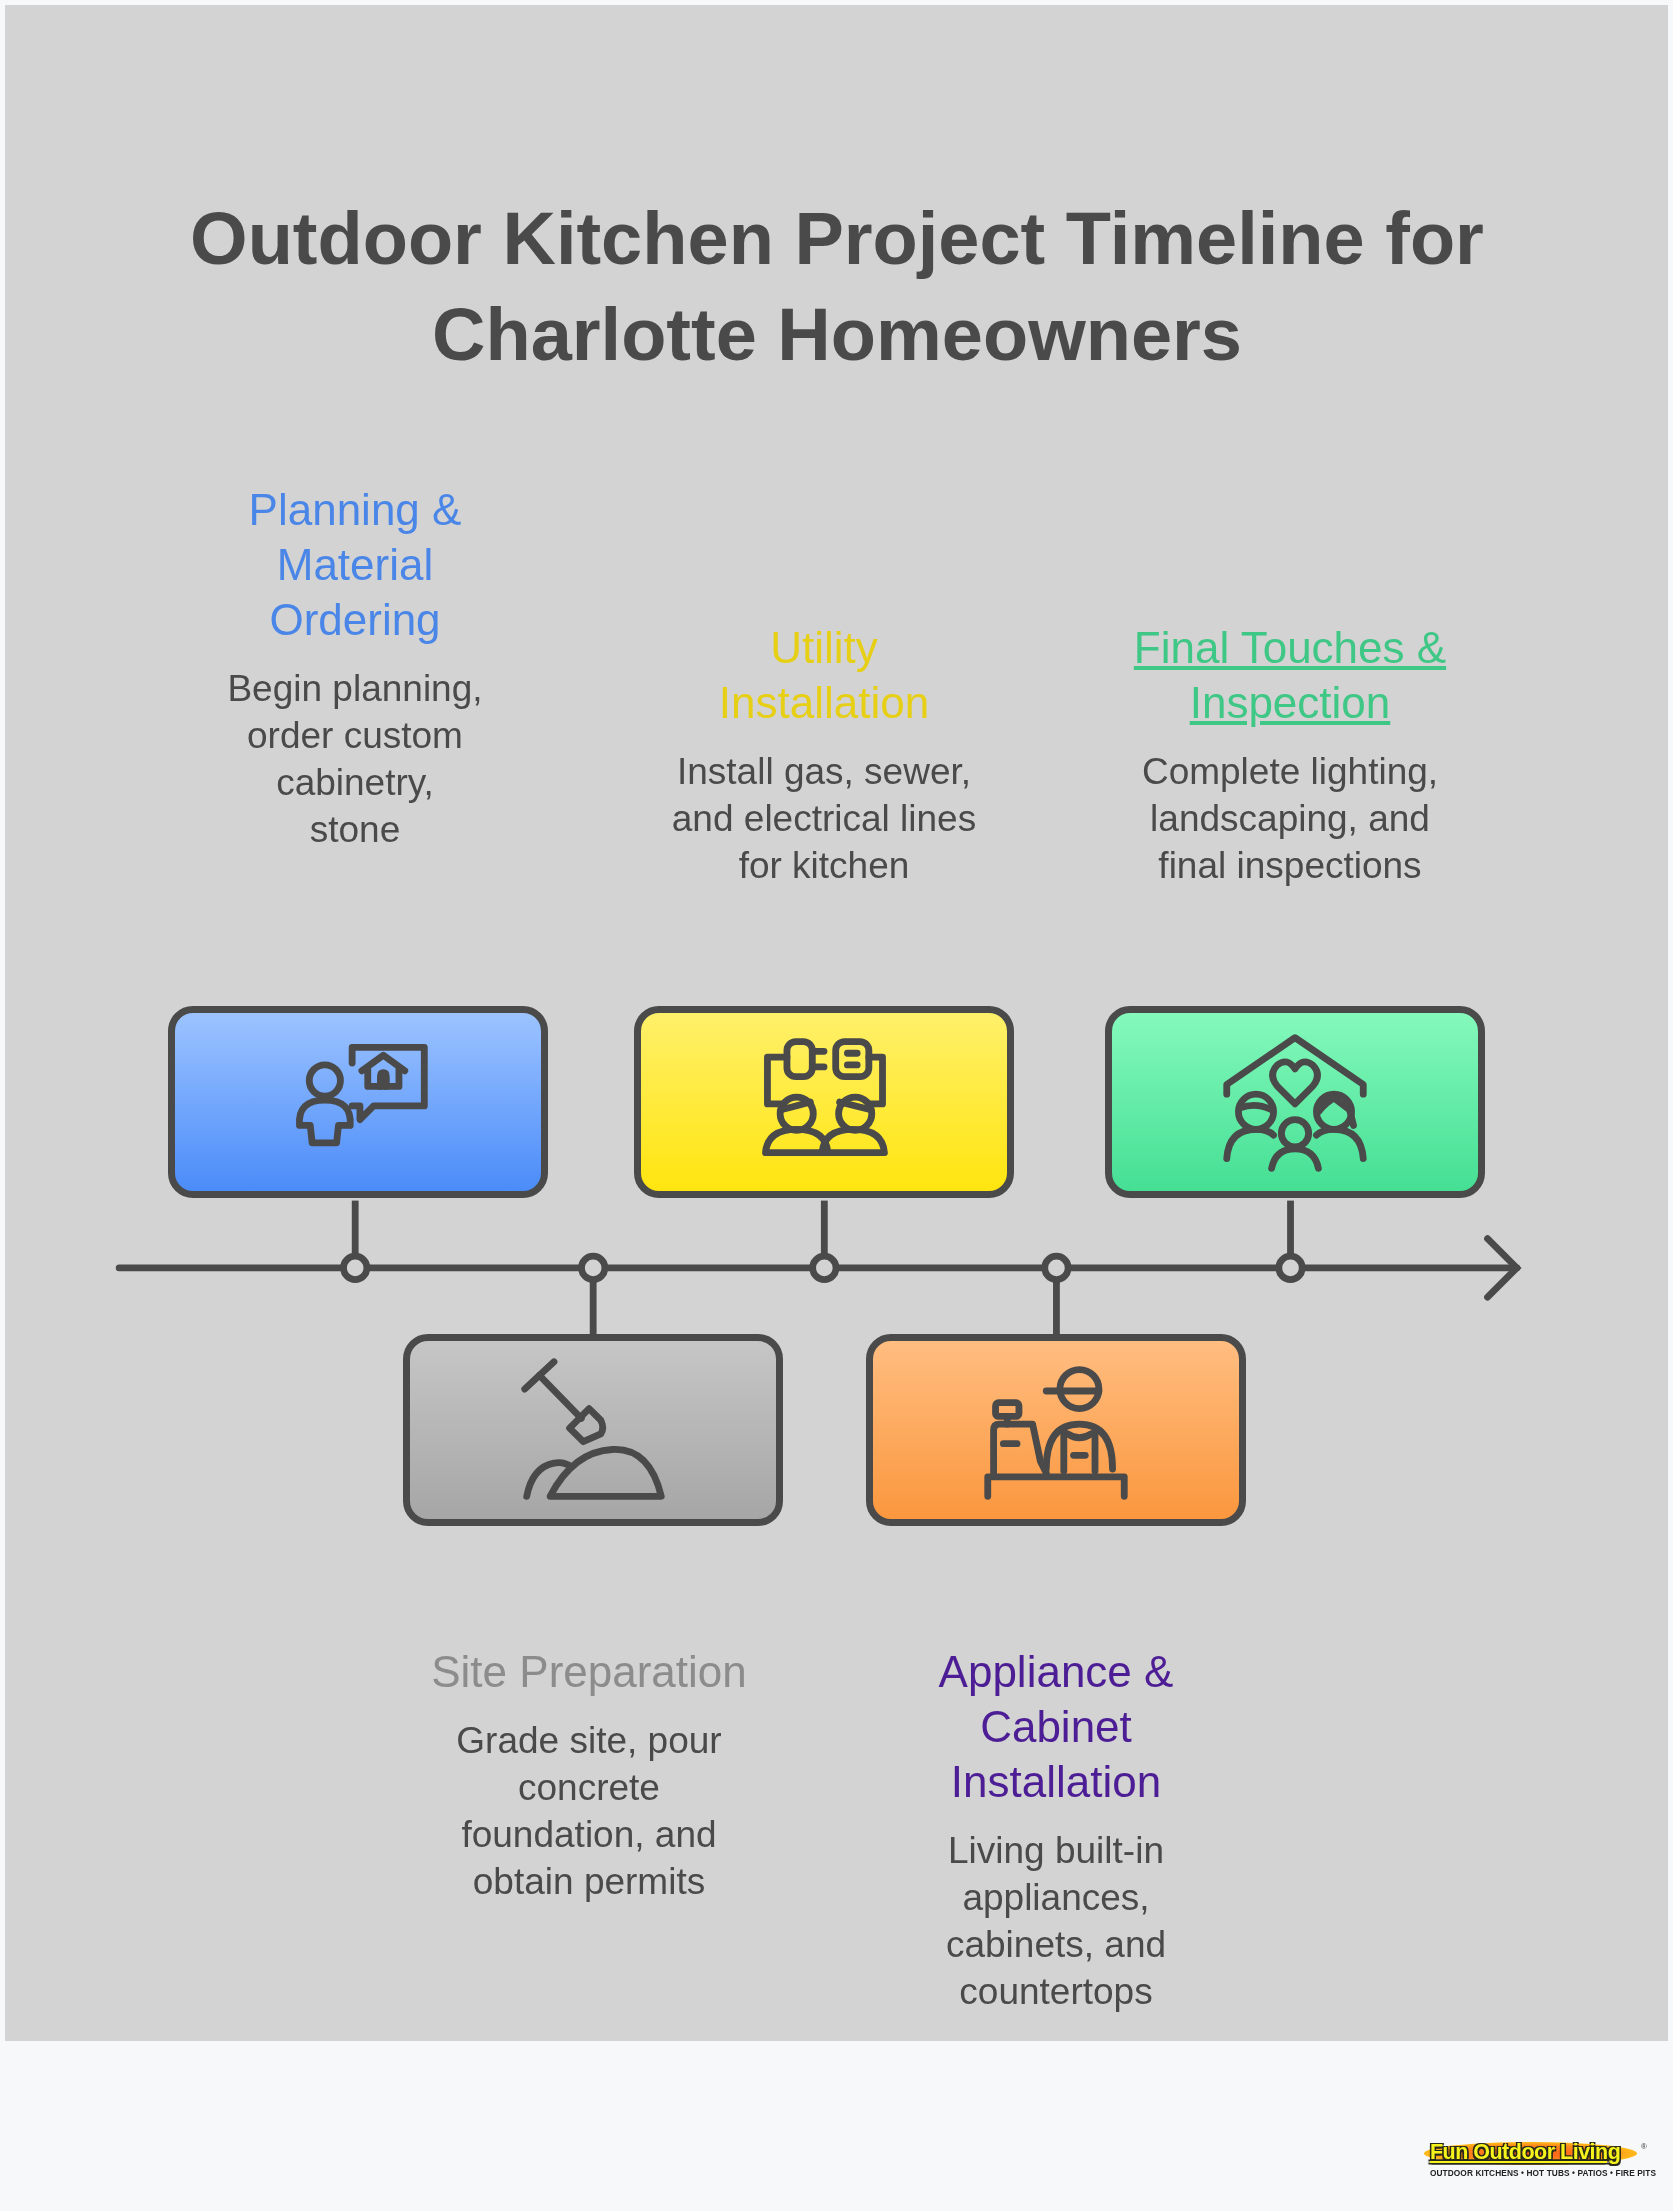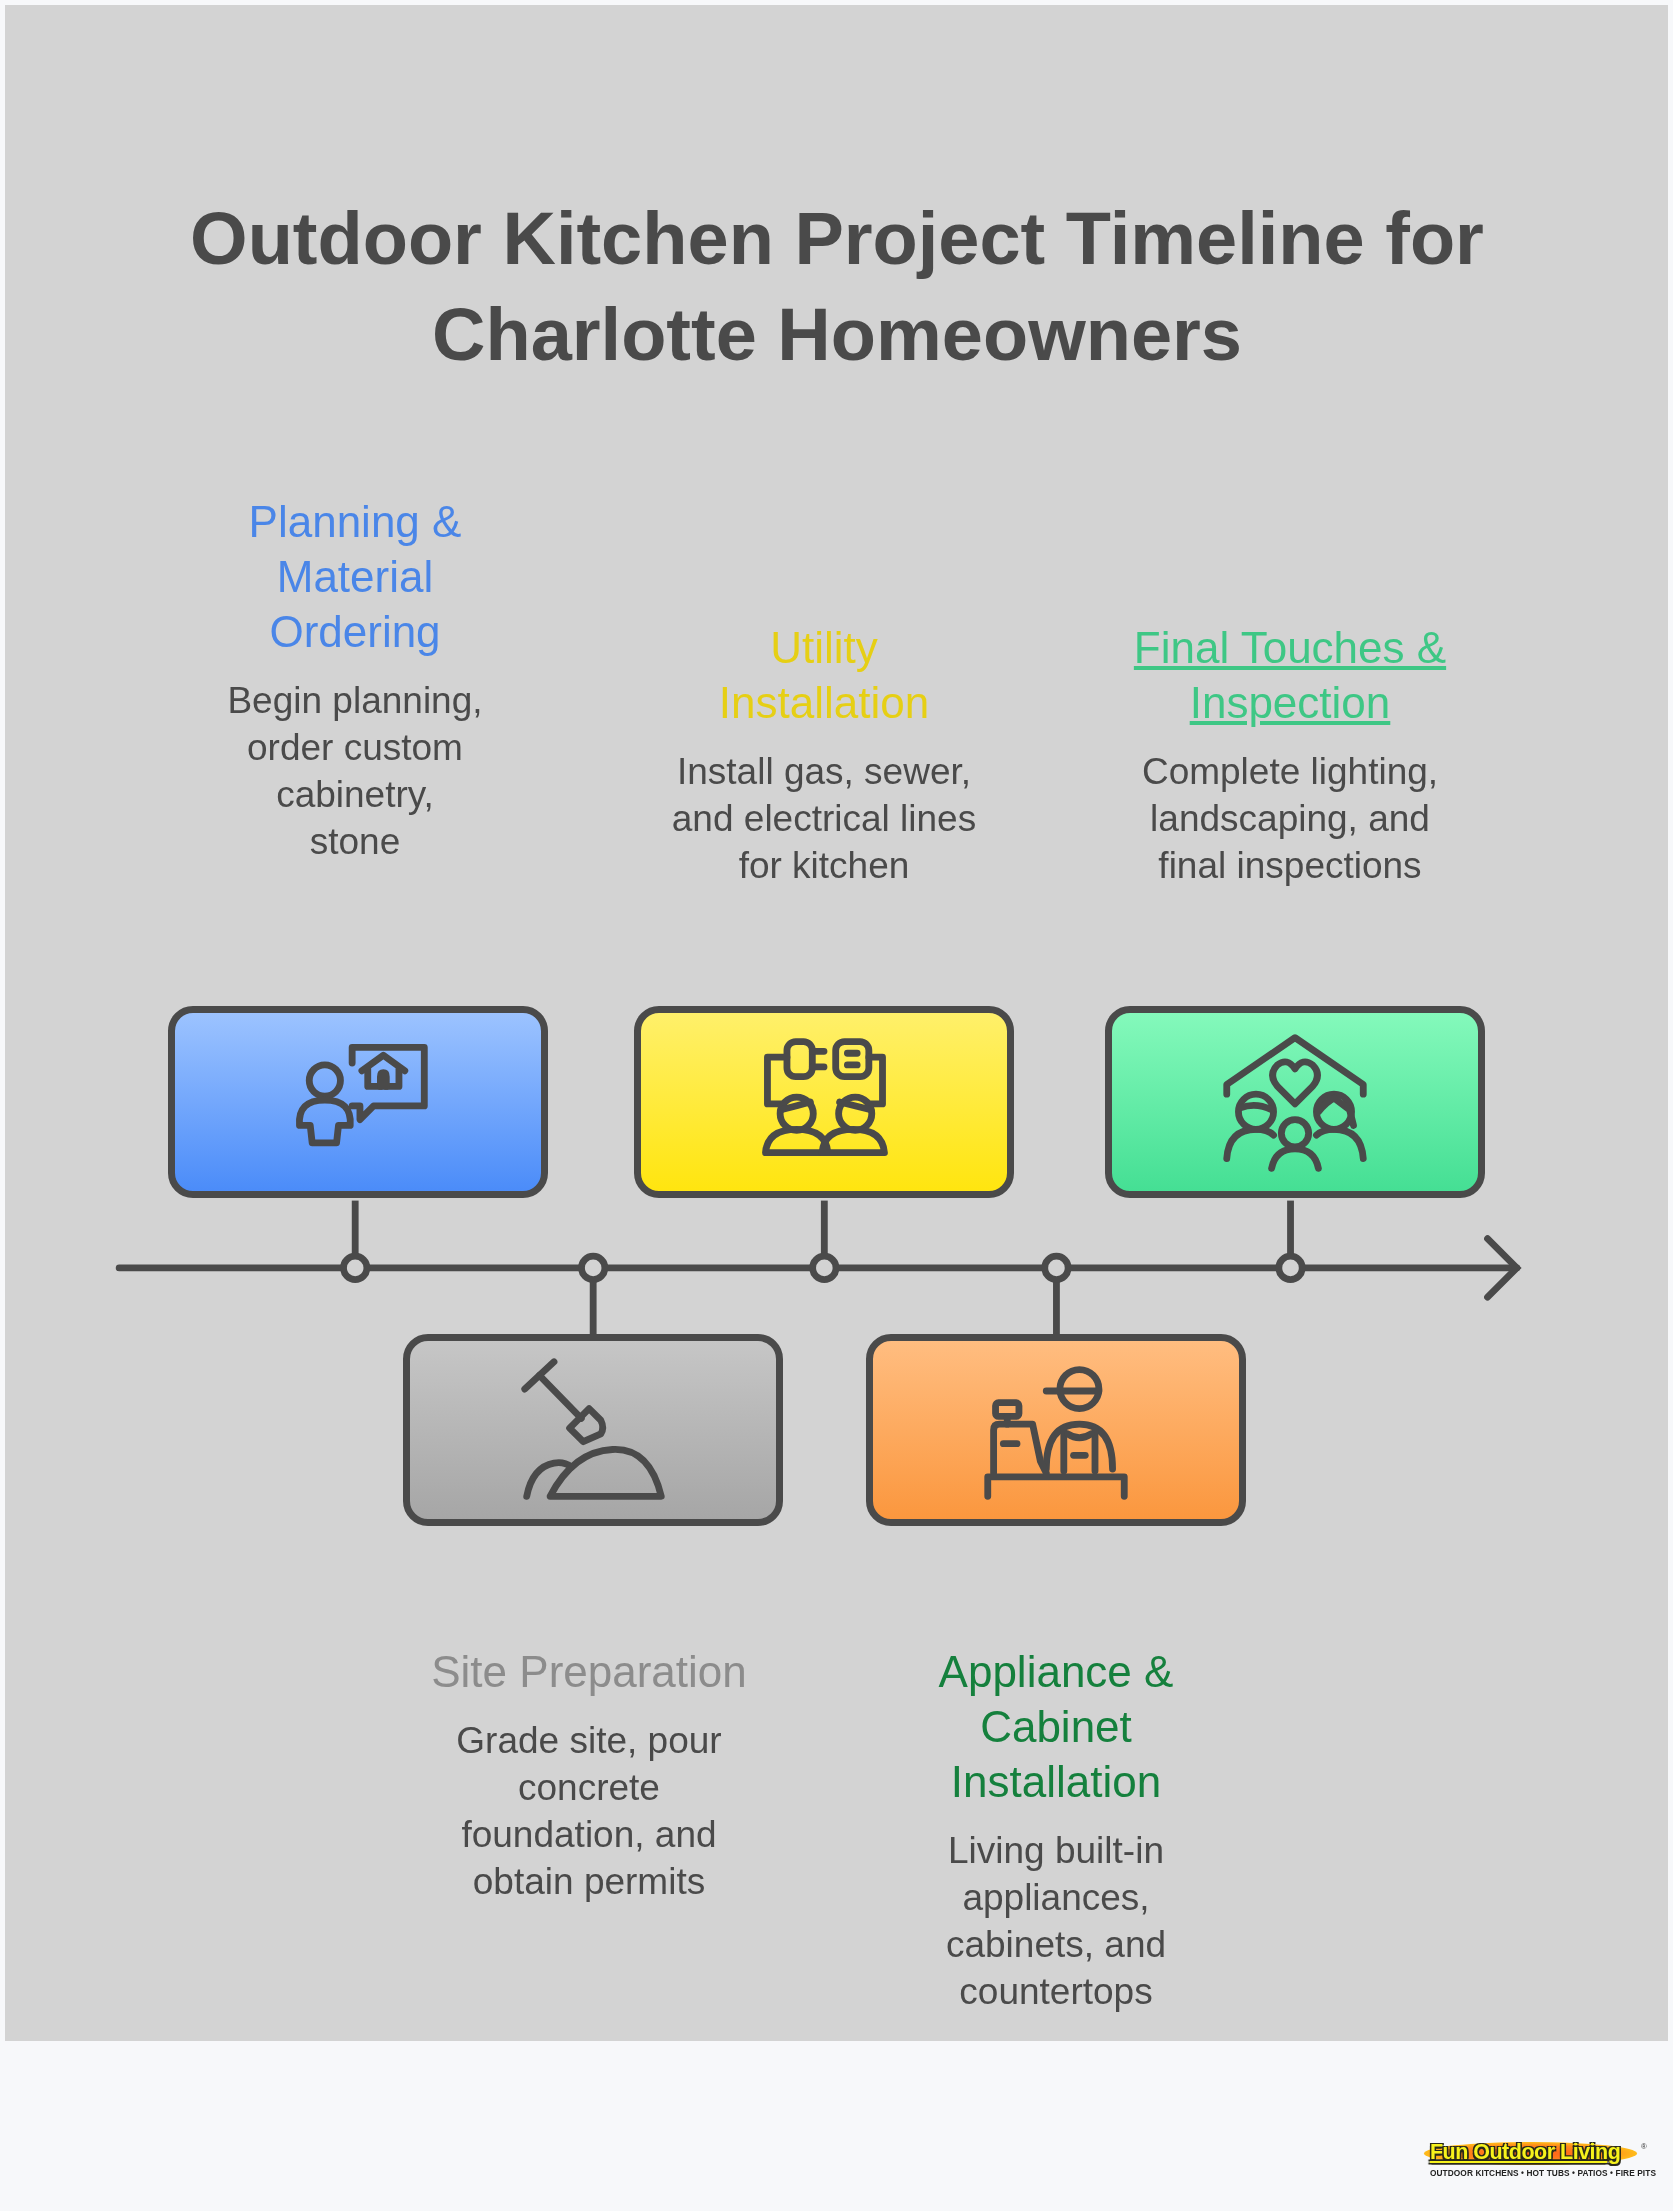--- a/index.html
+++ b/index.html
@@ -66,21 +66,21 @@
 </head>
 <body>
 
 <div class="panel"></div>
 
 <h1 class="title">
   <span>Outdoor Kitchen Project Timeline for</span>
   <span>Charlotte Homeowners</span>
 </h1>
 
-<div class="col" style="left:150px; top:494px;">
+<div class="col" style="left:150px; top:482px;">
   <h2 class="heading" style="color:#4a86e8;">
     <span>Planning &amp;</span>
     <span>Material</span>
     <span>Ordering</span>
   </h2>
   <p class="body">
     <span>Begin planning,</span>
     <span>order custom</span>
     <span>cabinetry,</span>
     <span>stone</span>
@@ -117,21 +117,21 @@
   </h2>
   <p class="body">
     <span>Grade site, pour</span>
     <span>concrete</span>
     <span>foundation, and</span>
     <span>obtain permits</span>
   </p>
 </div>
 
 <div class="col" style="left:851px; top:1644px;">
-  <h2 class="heading" style="color:#15803d;">
+  <h2 class="heading" style="color:#4c1d95;">
     <span>Appliance &amp;</span>
     <span>Cabinet</span>
     <span>Installation</span>
   </h2>
   <p class="body">
     <span>Living built-in</span>
     <span>appliances,</span>
     <span>cabinets, and</span>
     <span>countertops</span>
   </p>

